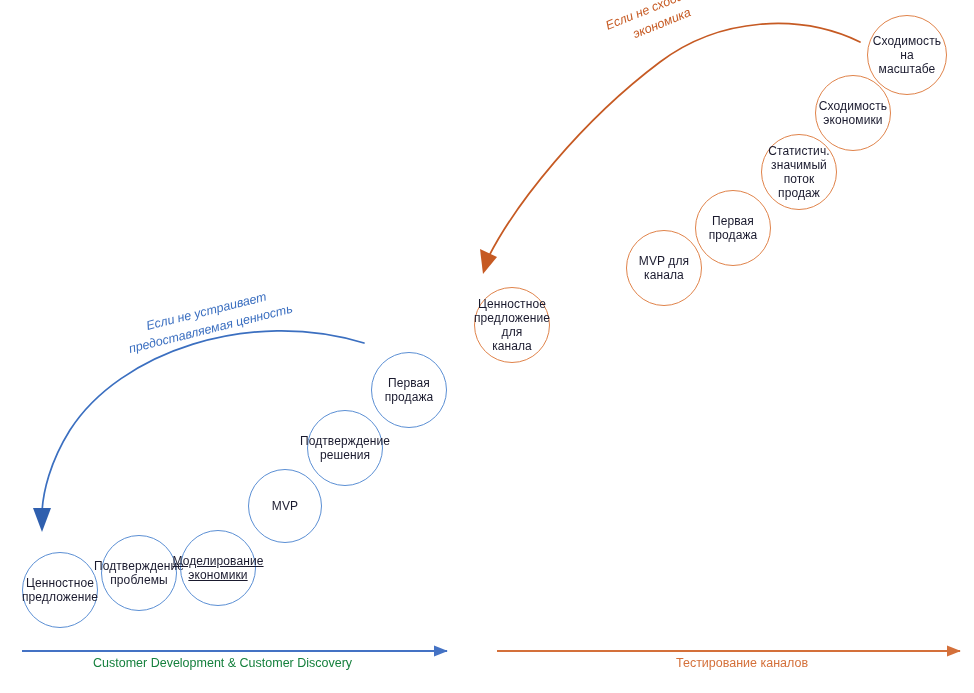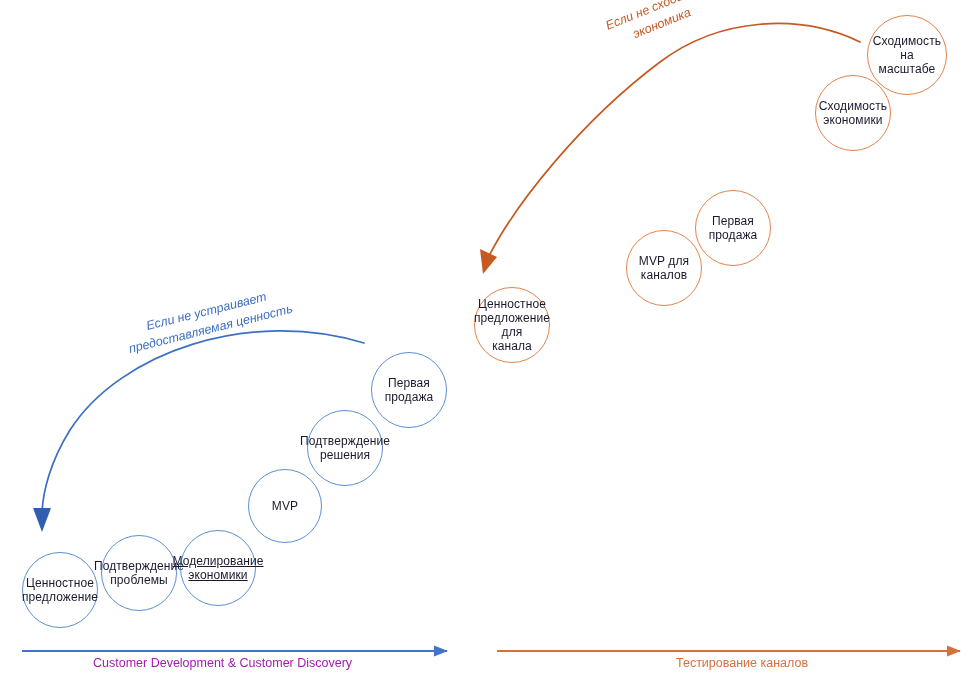--- a/index.html
+++ b/index.html
@@ -47,21 +47,21 @@
     padding: 0 3px;
     white-space: pre-line;
     font-size: 12px;
     letter-spacing: 0.1px;
   }
   .axis-caption {
     position: absolute;
     font-size: 12.5px;
     white-space: nowrap;
   }
-  .caption-blue { color: #a21caf; }
+  .caption-blue { color: #15803d; }
   .caption-orange { color: #D4703A; }
 
   .arc-note {
     position: absolute;
     font-size: 12.5px;
     font-style: italic;
     line-height: 1.45;
     white-space: pre-line;
     text-align: center;
   }
@@ -150,28 +150,34 @@
   <div class="node-circle node-orange" style="left:474px; top:287px; width:76px; height:76px;">
     <span class="node-label">Ценностное
 предложение
 для
 канала</span>
   </div>
 
 
   <div class="node-circle node-orange" style="left:626px; top:230px; width:76px; height:76px;">
     <span class="node-label">MVP для
-каналов</span>
+канала</span>
   </div>
 
   <div class="node-circle node-orange" style="left:695px; top:190px; width:76px; height:76px;">
     <span class="node-label">Первая
 продажа</span>
   </div>
 
+  <div class="node-circle node-orange" style="left:761px; top:134px; width:76px; height:76px;">
+    <span class="node-label">Статистич.
+значимый
+поток
+продаж</span>
+  </div>
 
   <div class="node-circle node-orange" style="left:815px; top:75px; width:76px; height:76px;">
     <span class="node-label">Сходимость
 экономики</span>
   </div>
 
   <div class="node-circle node-orange" style="left:867px; top:15px; width:80px; height:80px;">
     <span class="node-label">Сходимость
 на масштабе</span>
   </div>

